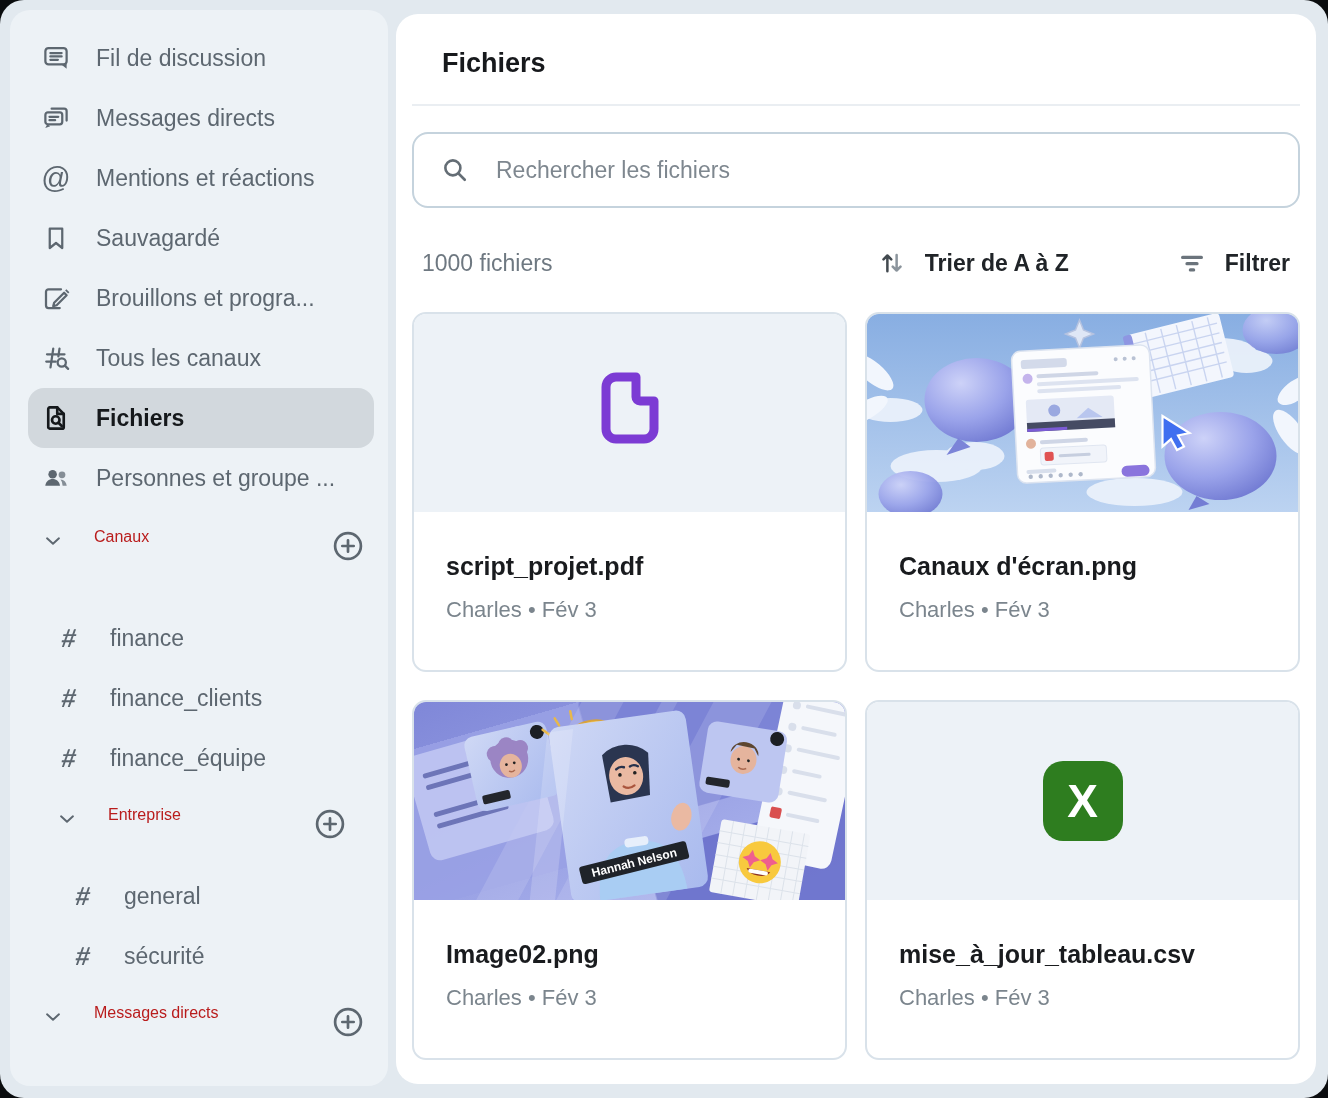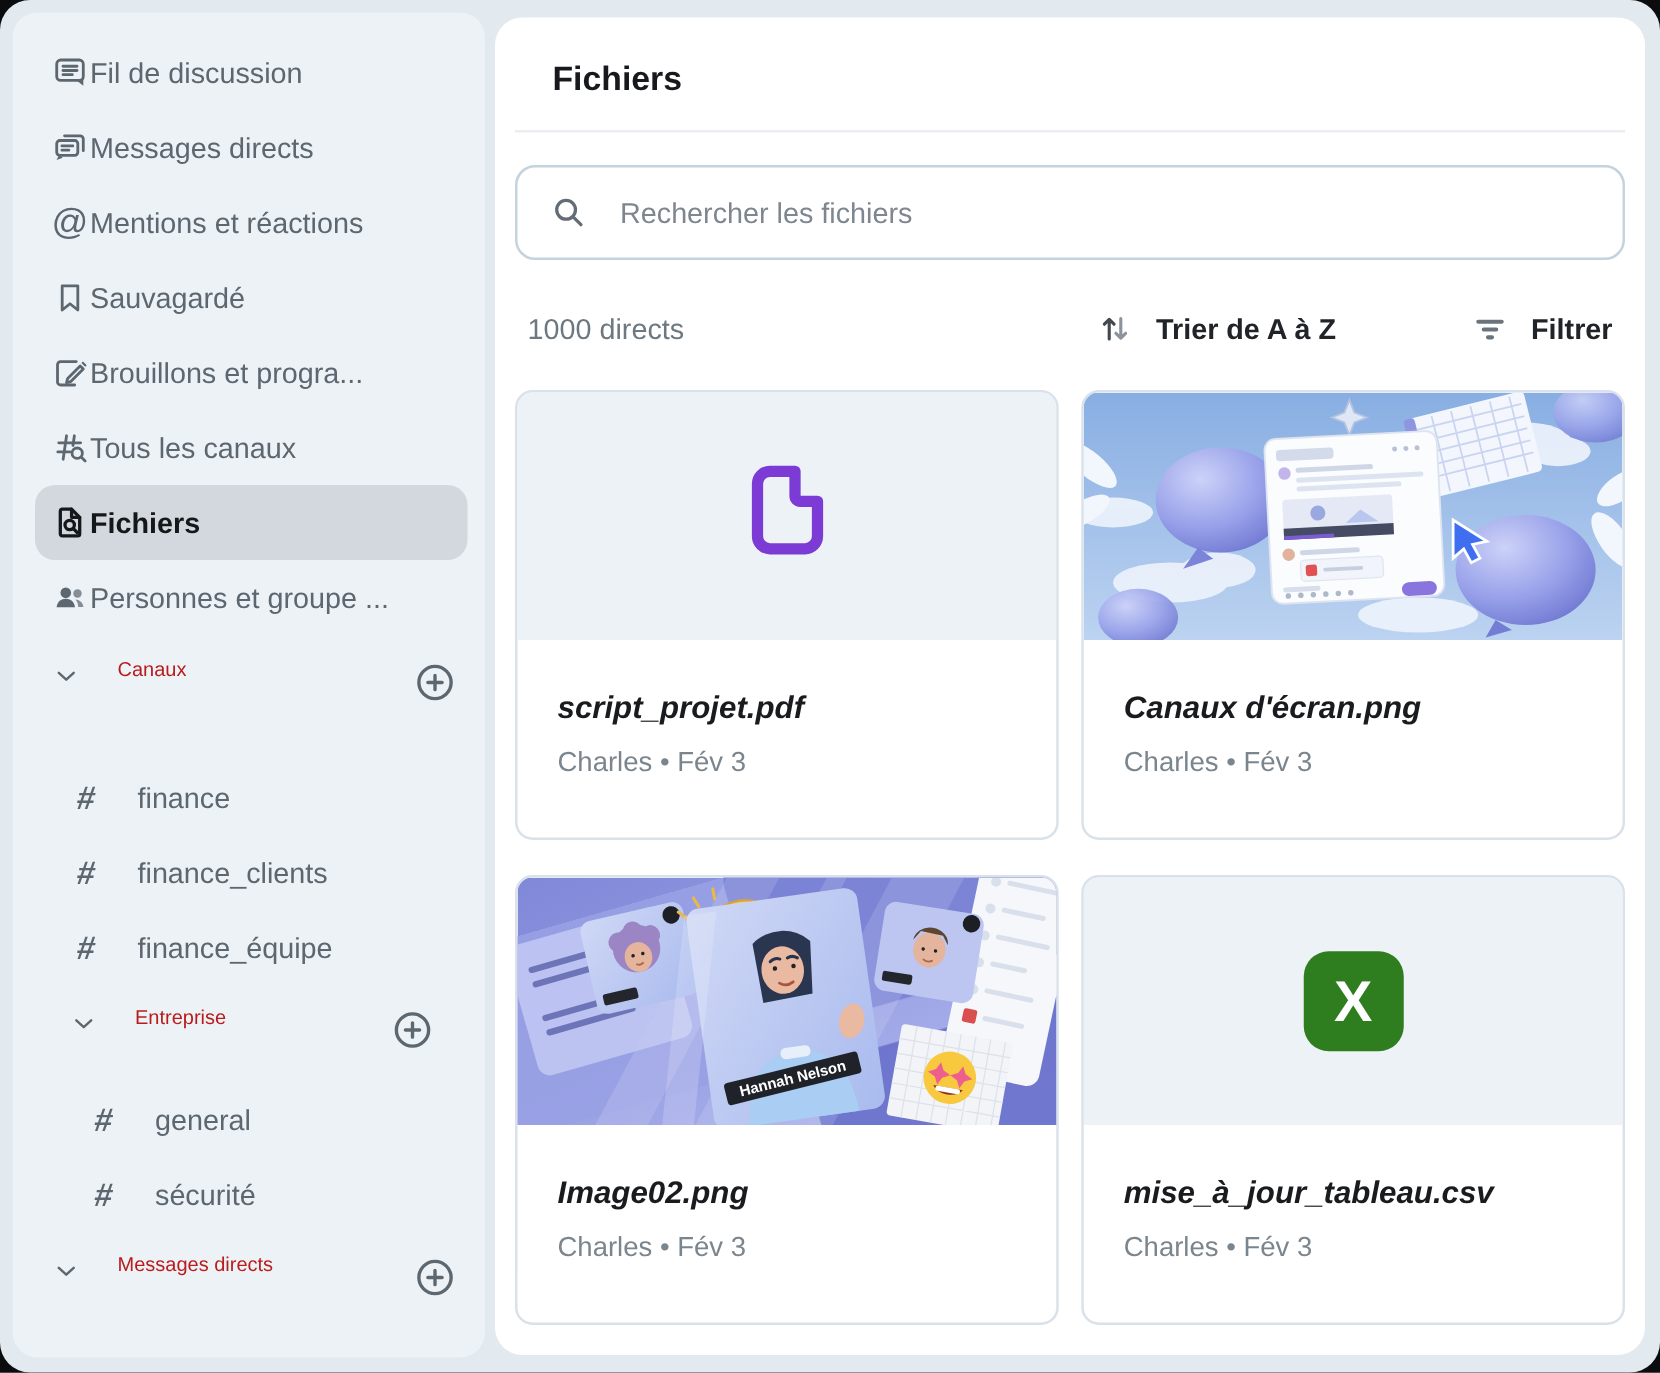--- a/index.html
+++ b/index.html
@@ -2,21 +2,21 @@
 <html lang="fr"><head>
 <meta charset="utf-8">
 <style>
   html,body{margin:0;padding:0;width:1328px;height:1098px;background:#0a0c0e;overflow:hidden;
             font-family:"Liberation Sans",sans-serif;-webkit-font-smoothing:antialiased;}
   .window{position:absolute;inset:0;border-radius:24px;background:#e2e9ef;overflow:hidden;}
 
   
   .sidebar{position:absolute;left:10px;top:10px;bottom:12px;width:378px;background:#edf2f6;
            border-radius:20px;padding:18px 14px 0 18px;box-sizing:border-box;}
-  .side-item{height:60px;display:flex;align-items:center;padding:0 12px;
+  .side-item{height:60px;display:flex;align-items:center;gap:24px;padding:0 12px;
              border-radius:16px;color:#5d6770;font-size:23px;cursor:pointer;}
   .side-item .sicon{width:32px;height:32px;flex:none;display:flex;align-items:center;justify-content:center;}
   .side-item.selected{background:#d2d8dd;color:#15181b;font-weight:700;}
   svg.ic{width:30px;height:30px;stroke:#5d6770;fill:none;stroke-width:1.8;
          stroke-linecap:round;stroke-linejoin:round;}
   .selected svg.ic{stroke:#15181b;stroke-width:2.1;}
   .fillpart{fill:#5d6770;stroke:none;}
   .at-glyph{font-size:29px;line-height:1;color:#5d6770;font-weight:400;}
   .section-row{height:60px;display:flex;align-items:flex-start;color:#b91c1c;font-size:16px;padding:0 8px 0 12px;}
   .section-row .chev{width:26px;height:26px;flex:none;cursor:pointer;}
@@ -45,21 +45,21 @@
   .tool-btn{display:flex;align-items:center;gap:18px;font-size:23px;font-weight:700;
             color:#202428;cursor:pointer;}
   .tool-spacer{width:108px;}
 
   .grid{margin-top:34px;display:grid;grid-template-columns:1fr 1fr;column-gap:18px;row-gap:28px;}
   .card{height:360px;border:2px solid #d9e2ea;border-radius:14px;background:#fff;
         overflow:hidden;box-sizing:border-box;cursor:pointer;}
   .thumb{height:198px;background:#edf2f7;display:flex;align-items:center;justify-content:center;overflow:hidden;}
   .thumb svg.art{width:100%;height:100%;display:block;}
   .finfo{padding:40px 32px 0;}
-  .fname{font-size:25px;font-weight:700;color:#191b1e;font-style:italic;}
+  .fname{font-size:25px;font-weight:700;color:#191b1e;}
   .fmeta{margin-top:16px;font-size:22px;color:#7b858d;}
   .excel-chip{width:80px;height:80px;border-radius:20px;background:#2e7d1f;
               display:flex;align-items:center;justify-content:center;}
   .excel-chip span{color:#fff;font-size:46px;font-weight:700;line-height:1;}
 </style>
 </head>
 <body>
 
 <div class="window">
 
@@ -220,21 +220,21 @@
 
     <div class="searchbox">
       <svg class="ic" viewBox="0 0 24 24" style="width:30px;height:30px;stroke:#646d75;stroke-width:2.1">
         <circle cx="10.3" cy="10.3" r="6"></circle>
           <path d="M14.8 14.8l5 5"></path>
         </svg>
       <input type="text" placeholder="Rechercher les fichiers" style="">
     </div>
 
     <div class="toolbar">
-      <span class="count">1000 directs</span>
+      <span class="count">1000 fichiers</span>
       <div class="tool-btn">
         <svg viewBox="0 0 24 24" style="width:30px;height:30px;fill:none;stroke-linecap:round;stroke-linejoin:round">
           <g stroke="#42494f" stroke-width="2">
               <path d="M8.3 18.5V6M8.3 6L5.2 9.1M8.3 6l3.1 3.1"></path>
             </g>
           <g stroke="#8b949c" stroke-width="2">
               <path d="M15.7 5.5V18M15.7 18l-3.1-3.1M15.7 18l3.1-3.1"></path>
             </g>
         </svg>
         <span>Trier de A à Z</span>

